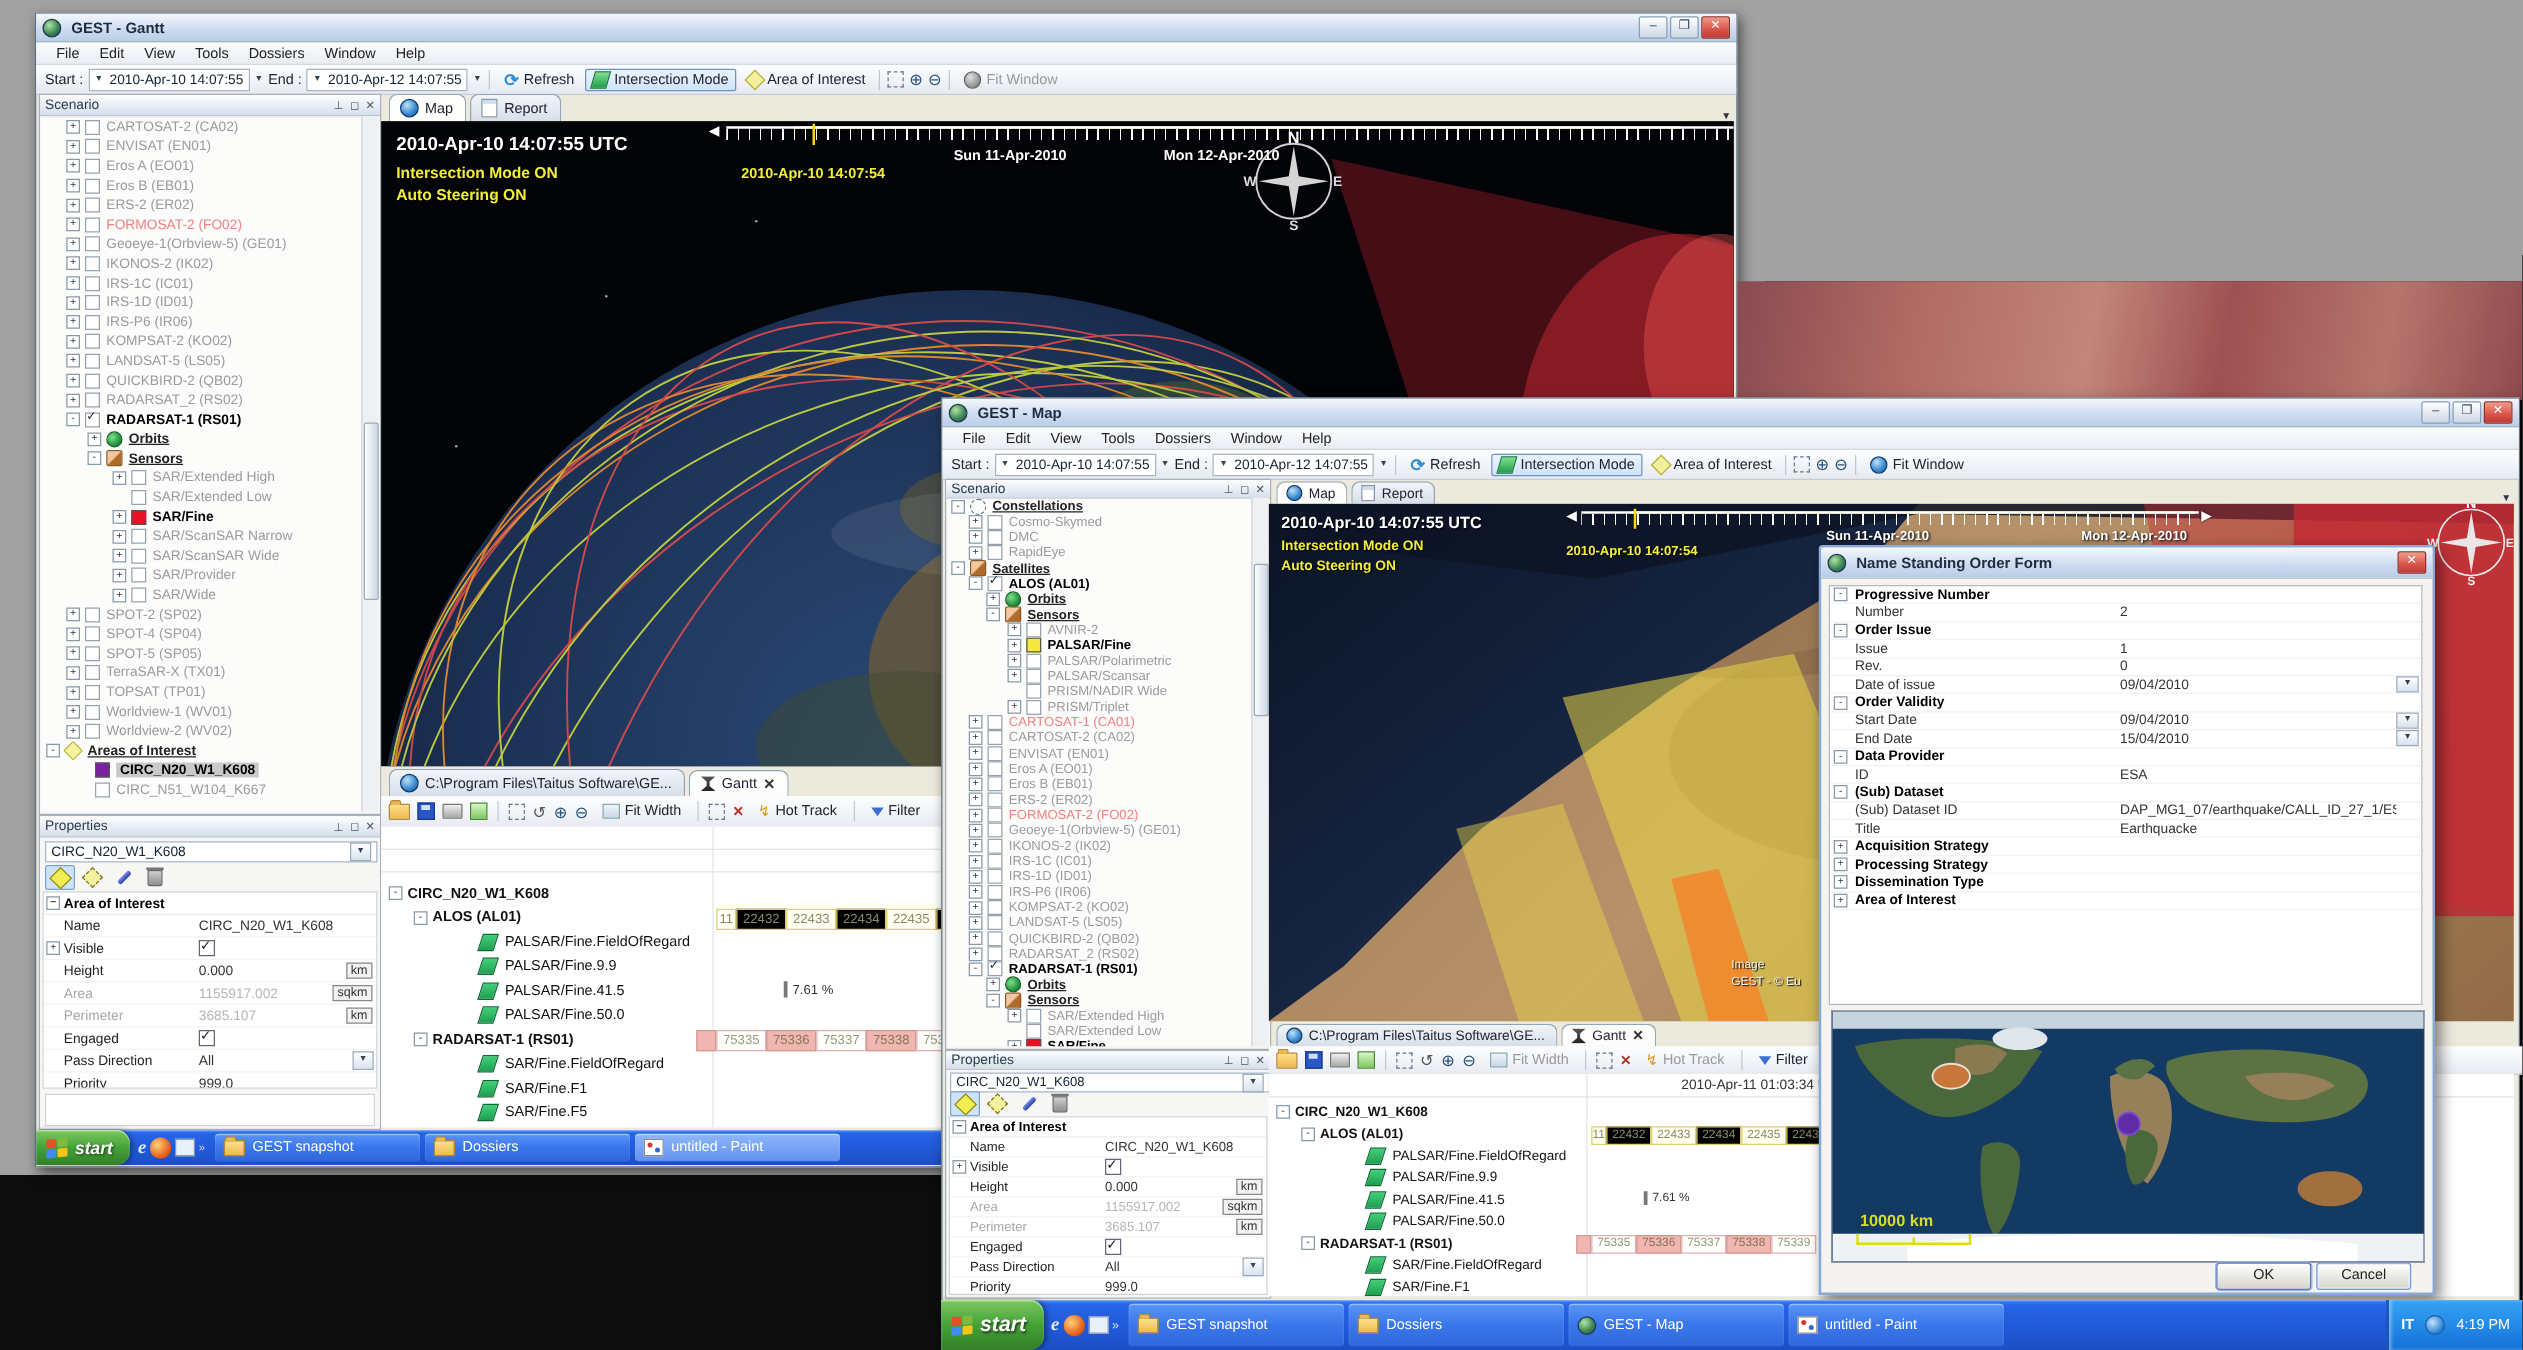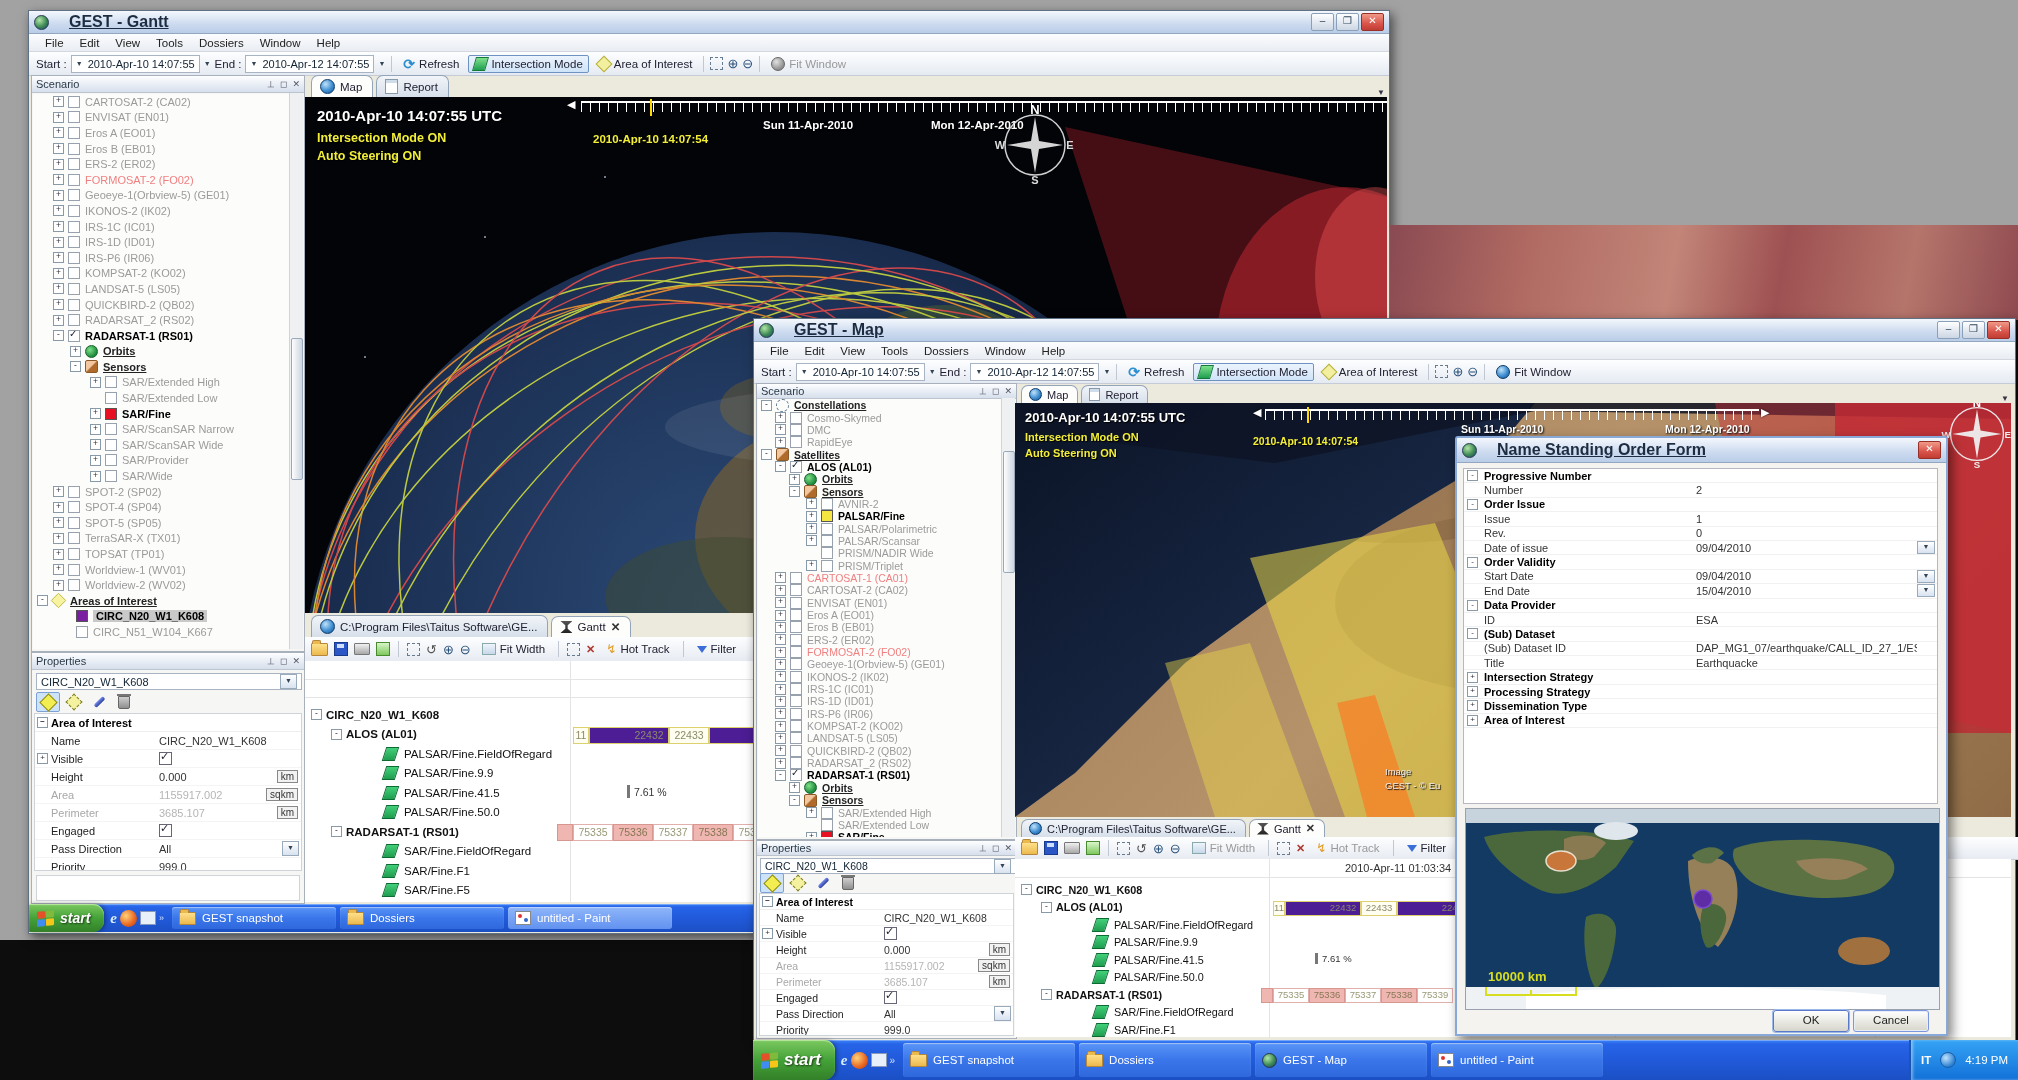--- a/index.html
+++ b/index.html
@@ -1,21 +1,21 @@
 <!DOCTYPE html>
 <html><head>
 <meta charset="utf-8">
 <style>
   html,body{margin:0;padding:0;background:#0d0d0d;font-family:"Liberation Sans",sans-serif;}
   #stage{position:relative;width:2018px;height:1080px;overflow:hidden;background:#0d0d0d;}
   .abs{position:absolute;}
   
   .shot{position:absolute;background:#ece9dd;border:1px solid #5f7184;box-shadow:3px 4px 10px rgba(0,0,0,.55);}
   .tbar{height:22px;background:linear-gradient(#f4f8fd,#cfdcf0 55%,#b9cde8);display:flex;align-items:center;padding:0 5px;border-bottom:1px solid #93a8c0;}
-  .tbar .ttl{font-size:16px;font-weight:bold;color:#1d2c40;flex:1;margin-left:20px;text-decoration:underline;}
+  .tbar .ttl{font-size:12px;font-weight:bold;color:#1d2c40;flex:1;margin-left:8px;}
   .wbtn{width:21px;height:16px;margin-left:2px;border:1px solid #8aa0b8;border-radius:2px;background:linear-gradient(#ffffff,#ccd6e4);font-size:10px;line-height:14px;text-align:center;color:#33475c;}
   .wbtn.close{background:linear-gradient(#f09a88,#d9544a 60%,#c03d34);color:#fff;border-color:#993028;}
   .menubar{height:17px;display:flex;align-items:center;padding:0 8px;background:linear-gradient(#fbfcfe,#e9edf3);border-bottom:1px solid #d4d8de;font-size:11.5px;color:#222;}
   .menubar span{padding:0 8px;}
   .toolbar{height:23px;display:flex;align-items:center;gap:4px;padding:0 7px;background:linear-gradient(#fdfeff,#e5eaf2);border-bottom:1px solid #c6ccd6;font-size:11.5px;color:#223;white-space:nowrap;overflow:hidden;}
   .tfield{background:#fff;border:1px solid #a8b4c4;height:16px;display:flex;align-items:center;padding:0 4px;font-size:11px;gap:5px;color:#123;}
   .car{font-size:7px;color:#345;}
   .tbtn{display:flex;align-items:center;gap:4px;padding:1px 5px;}
   .tbtn.hl{border:1px solid #6f93c1;background:linear-gradient(#ecf4fd,#cfe3f8);border-radius:2px;}
   .sep{width:1px;height:16px;background:#c2c8d2;margin:0 2px;flex:0 0 auto;}
@@ -129,21 +129,21 @@
   .gtoolbar{position:absolute;display:flex;align-items:center;gap:6px;padding:0 6px;background:linear-gradient(#fdfeff,#e7ebf2);border-bottom:1px solid #c6ccd6;font-size:11.5px;color:#223;overflow:hidden;}
   .gcontent{position:absolute;background:#fff;overflow:hidden;}
   .grow{display:flex;align-items:center;font-size:11.5px;color:#111;white-space:nowrap;}
   .gsm .grow{font-size:10.8px;}
   .g0{padding-left:6px;}.g1{padding-left:26px;}.g2{padding-left:64px;}
   .gl.b{font-weight:bold;}
   .sico{width:11px;height:12px;background:linear-gradient(#42d07a,#1f9e4f);transform:skewX(-18deg);border:1px solid #0b6b33;margin-right:7px;flex:0 0 auto;}
   .ic.hid{visibility:hidden;width:0;margin:0;border:none;}
   .cellstrip{position:absolute;display:flex;}
   .gc{width:38px;height:15px;line-height:14px;text-align:center;font-size:10.5px;color:#8a8a6a;border:1px solid #ddd06e;background:#fffef0;overflow:hidden;flex:0 0 auto;}
-  .gc.yh{background:#4c1d95;padding-left:40px;}
+  .gc.yh{background:#000000;}
   .gc.yp{background:#fffef0;}
   .gc.rp{border-color:#e2b0ac;background:#fff;color:#997;}
   .gc.rh{background:#f0b6b2;border-color:#d89691;color:#875;}
   .gc.first{width:14px;}
   .gsm .gc{width:34px;font-size:9.5px;height:13px;line-height:12px;}
   .gsm .gc.first{width:10px;}
   .stripcont{height:15px;background:#fbf8d8;border:1px solid #ddd06e;border-left:none;background-image:repeating-linear-gradient(90deg,transparent 0 37px,#ddd06e 37px 38px);}
   .stripcont.r{background:#f7dcda;background-image:repeating-linear-gradient(90deg,transparent 0 37px,#d89691 37px 38px);}
   .gline{position:absolute;background:#e4e4e4;}
   .pctwrap{position:absolute;display:flex;align-items:center;gap:4px;font-size:10.5px;color:#333;}
@@ -1513,21 +1513,21 @@
 
           <div class="drow">
             <span class="dexp hid"></span>
             <span class="dlab">Title</span>
             <span class="dval">Earthquacke</span>
             <span class="ddb hid">▼</span>
           </div>
 
           <div class="drow">
             <span class="dexp">+</span>
-            <span class="dlab b">Intersection Strategy</span>
+            <span class="dlab b">Acquisition Strategy</span>
             <span class="dval"></span>
             <span class="ddb hid">▼</span>
           </div>
 
           <div class="drow">
             <span class="dexp">+</span>
             <span class="dlab b">Processing Strategy</span>
             <span class="dval"></span>
             <span class="ddb hid">▼</span>
           </div>

